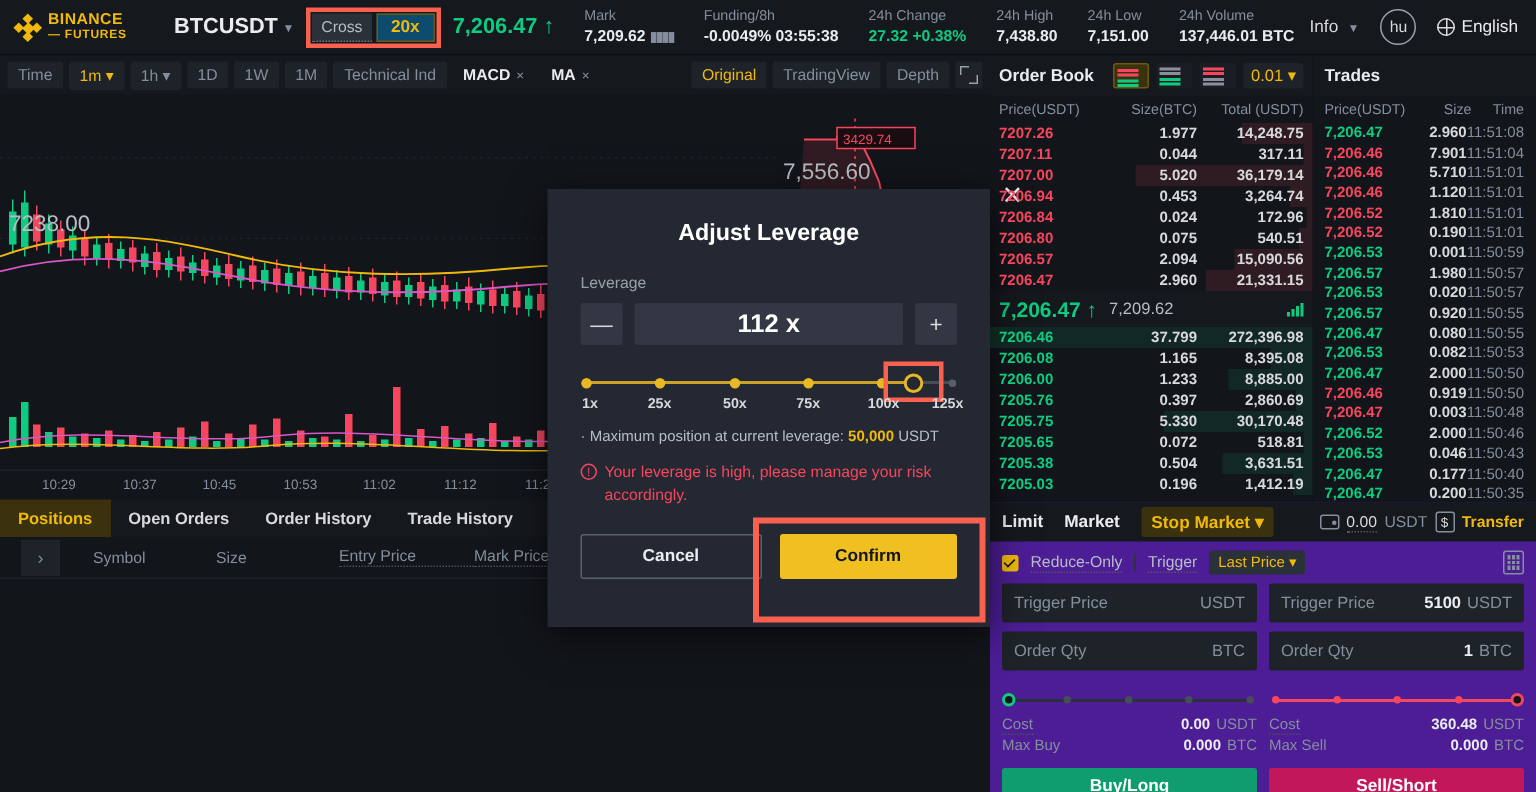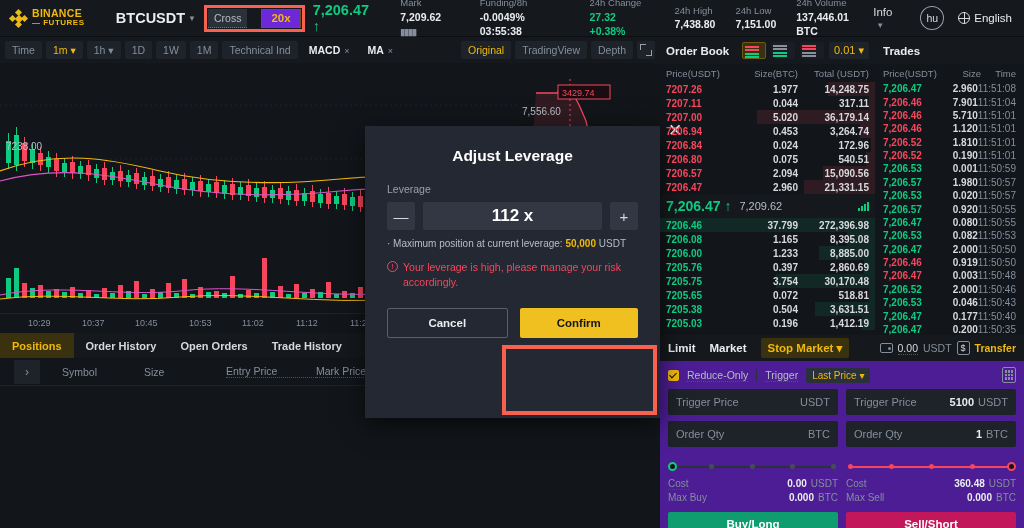--- a/index.html
+++ b/index.html
@@ -37,22 +37,22 @@
 
   .lev-box {
     display: flex; margin-left: 12px; height: 19px; align-items: stretch;
   }
   .lev-cross {
     background: #2b3139; color: #b7bdc6; font-size: 10.5px;
     padding: 0 6px; display: flex; align-items: center;
     border-bottom: 1px dotted #6a727d;
   }
   .lev-x {
-    background: #6d28d9; color: #f0b90b; font-size: 11.5px; font-weight: bold;
-    padding: 0 9px; display: flex; align-items: center; margin-left: 14px;
+    background: #0c4a6e; color: #f0b90b; font-size: 11.5px; font-weight: bold;
+    padding: 0 9px; display: flex; align-items: center; margin-left: 3px;
     border: 1px solid #6b5a12;
   }
   .hl-red { outline: 3px solid #f8604f; outline-offset: 1px; }
 
   .last-price { font-size: 14.5px; font-weight: bold; color: #0ecb81; margin-left: 12px; }
   .hstat { margin-left: 20px; line-height: 1.35; }
   .hstat .lbl { font-size: 9.5px; color: #848e9c; }
   .hstat .val { font-size: 10.5px; font-weight: bold; color: #eaecef; }
   .hstat .val.green { color: #0ecb81; }
   .bars { display: inline-block; letter-spacing: -1px; color: #848e9c; font-size: 9px; }
@@ -80,21 +80,21 @@
   .cbtn .cx { color: #848e9c; font-weight: normal; margin-left: 4px; font-size: 9px; }
   .ctool-right { margin-left: auto; display: flex; gap: 4px; align-items: center; }
   .expand-ic { width: 18px; height: 18px; background:#1e2329; border-radius:2px; position: relative; }
   .expand-ic::before, .expand-ic::after {
     content:""; position:absolute; width:5px; height:5px; border:1px solid #9aa0a8;
   }
   .expand-ic::before { left:3px; top:3px; border-right:none; border-bottom:none;}
   .expand-ic::after { right:3px; bottom:3px; border-left:none; border-top:none;}
 
   .chart-area { position: relative; height: 270px; background: #12151a; overflow: hidden; }
-  .ylab { position: absolute; font-size: 10px; color: #b7bdc6; }
+  .ylab { position: absolute; font-size: 15px; color: #b7bdc6; }
   .xaxis { position: absolute; bottom: 0; left:0; width: 660px; height: 20px; border-top: 1px solid #1e2329; }
   .xaxis span { position: absolute; font-size: 9px; color: #848e9c; top: 4px; }
 
   
   .depth-ov {
     position: absolute; left: 518px; top: 0px; width: 142px; height: 270px;
     background: rgba(18,21,26,0.55);
   }
 
   
@@ -566,22 +566,22 @@
         <span style="left:242px;">11:02</span>
         <span style="left:296px;">11:12</span>
         <span style="left:350px;">11:2</span>
       </div>
     </div>
   </div>
 
   <div class="bottom">
     <div class="btabs">
       <div class="btab active">Positions</div>
+      <div class="btab">Open Orders</div>
       <div class="btab">Order History</div>
-      <div class="btab">Open Orders</div>
       <div class="btab">Trade History</div>
     </div>
     <div class="bhead">
       <div class="arrow-box">›</div>
       <span style="margin-left:22px; width:82px;">Symbol</span>
       <span style="width:82px;">Size</span>
       <span style="width:90px; border-bottom:1px dotted #4a4f57;">Entry Price</span>
       <span style="width:90px; border-bottom:1px dotted #4a4f57;">Mark Price</span>
     </div>
   </div>
@@ -699,21 +699,21 @@
         </div>
       <div class="ob-row bid">
           <span class="bar" style="width:5%"></span>
           <span class="p">7205.76</span>
           <span class="s">0.397</span>
           <span class="t">2,860.69</span>
         </div>
       <div class="ob-row bid">
           <span class="bar" style="width:46%"></span>
           <span class="p">7205.75</span>
-          <span class="s">3.754</span>
+          <span class="s">5.330</span>
           <span class="t">30,170.48</span>
         </div>
       <div class="ob-row bid">
           <span class="bar" style="width:3%"></span>
           <span class="p">7205.65</span>
           <span class="s">0.072</span>
           <span class="t">518.81</span>
         </div>
       <div class="ob-row bid">
           <span class="bar" style="width:28%"></span>
@@ -960,20 +960,38 @@
   <div class="modal">
     <div class="modal-title">Adjust Leverage</div>
     <div class="modal-body">
       <div class="lev-lbl">Leverage</div>
       <div class="stepper">
         <div class="step-btn">—</div>
         <div class="lev-val">112 x</div>
         <div class="step-btn">+</div>
       </div>
 
+      <div class="slider-wrap">
+        <span class="s-track"></span>
+        <span class="s-fill" style="width:88%"></span>
+        <span class="s-tick" style="left:1.5%"></span>
+        <span class="s-tick" style="left:21%"></span>
+        <span class="s-tick" style="left:41%"></span>
+        <span class="s-tick" style="left:60.5%"></span>
+        <span class="s-tick" style="left:80%"></span>
+        <span class="s-tick off" style="left:99%"></span>
+        <span class="s-handle" style="left:88.5%"></span>
+        <span class="s-hl" style="left:88.5%"></span>
+        <span class="s-lab" style="left:2.5%">1x</span>
+        <span class="s-lab" style="left:21%">25x</span>
+        <span class="s-lab" style="left:41%">50x</span>
+        <span class="s-lab" style="left:60.5%">75x</span>
+        <span class="s-lab" style="left:80.5%">100x</span>
+        <span class="s-lab" style="left:97.5%">125x</span>
+      </div>
 
       <div class="maxpos">
         <span>· Maximum position at current leverage:</span>
         <b>50,000</b>
         <span>USDT</span>
       </div>
 
       <div class="warn">
         <span class="warn-ic">!</span>
         <span>Your leverage is high, please manage your risk accordingly.</span>

